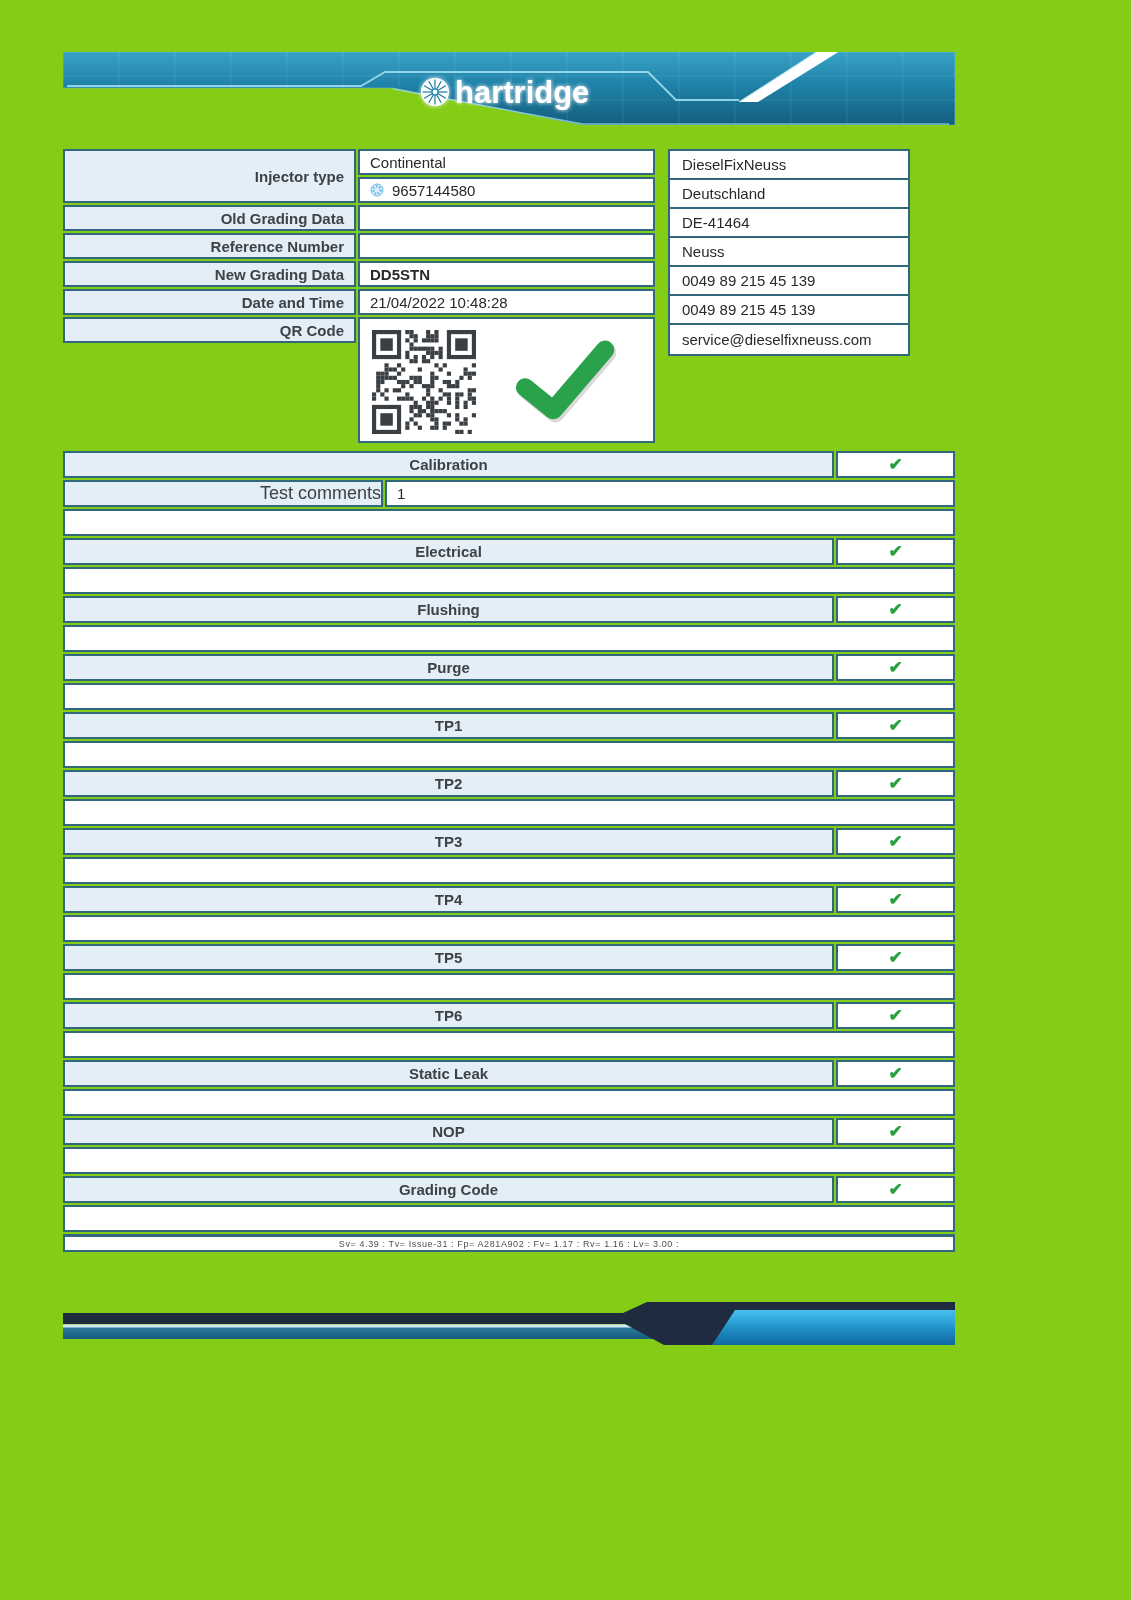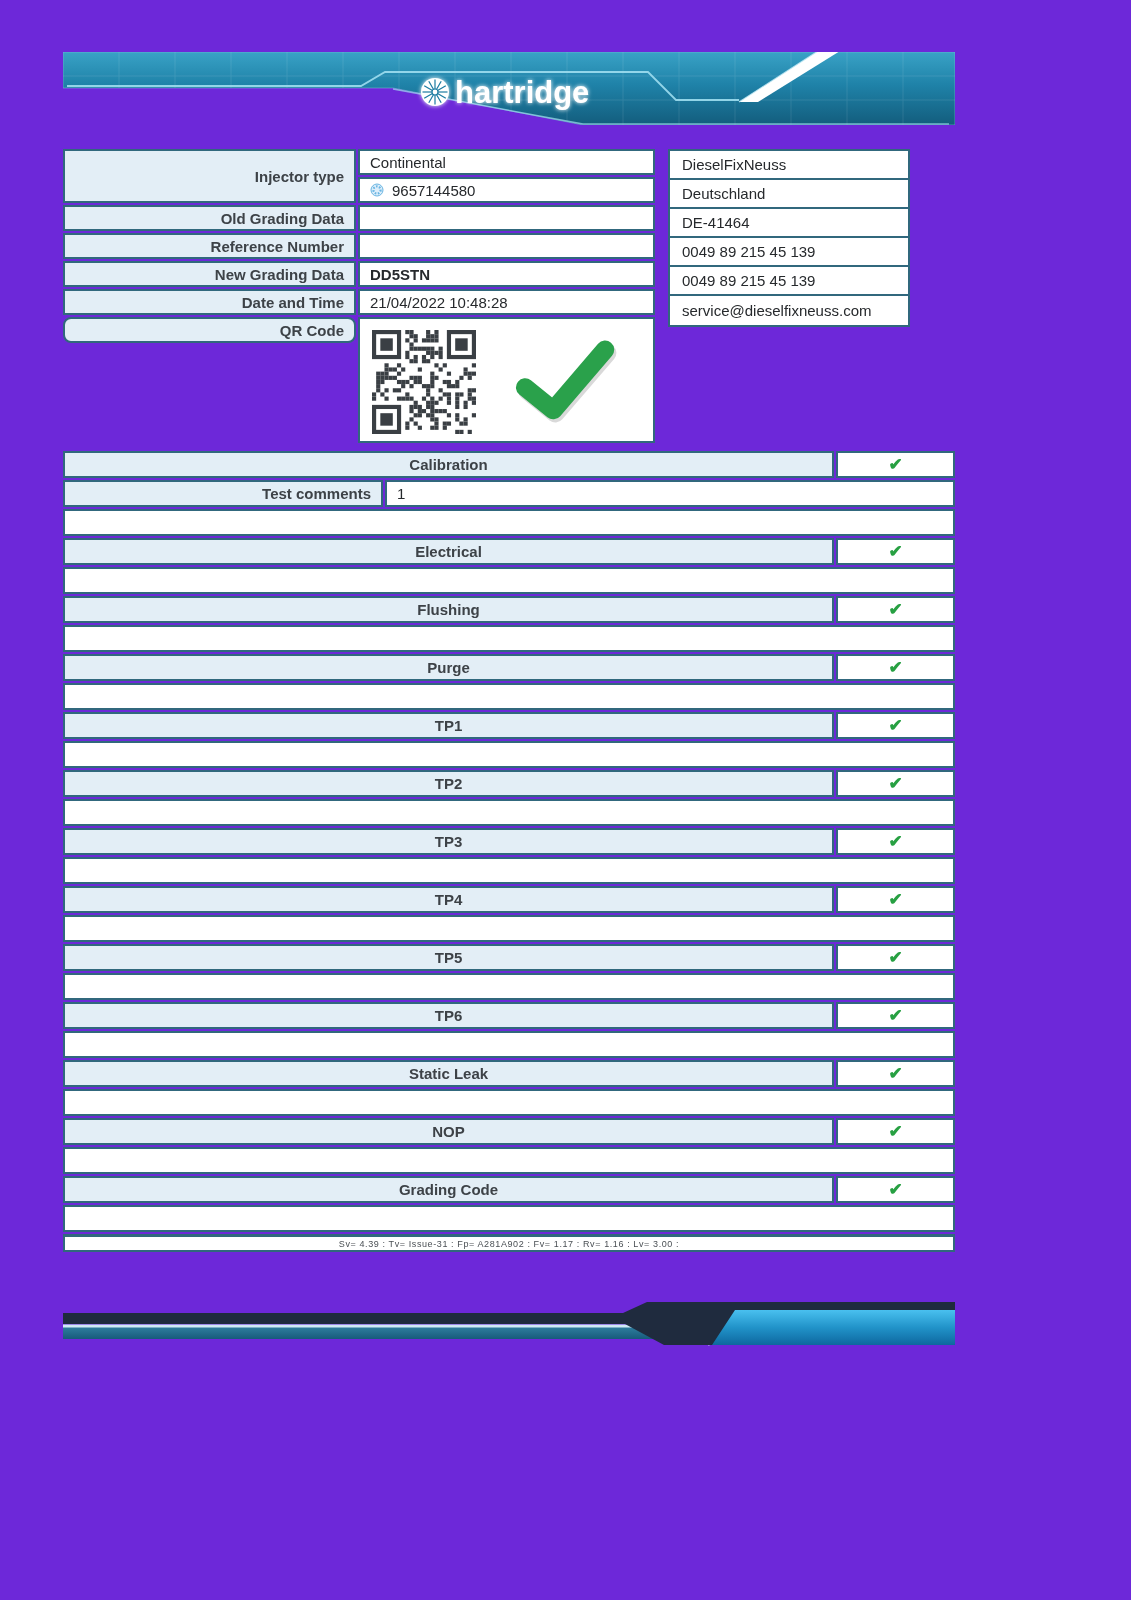--- a/index.html
+++ b/index.html
@@ -1,16 +1,16 @@
 <!DOCTYPE html>
 <html><head>
 <meta charset="utf-8">
 <style>
   html,body{margin:0;padding:0;background:#fff;}
-  .page{position:relative;width:1131px;height:1600px;background:#6d28d9;overflow:hidden;
+  .page{position:relative;width:1131px;height:1600px;background:#84cc16;overflow:hidden;
         font-family:"Liberation Sans",sans-serif;color:#2b2e31;}
   .abs{position:absolute;}
   
   .info-wrap{left:63px;top:149px;width:592px;}
   .irow{display:flex;margin-bottom:2px;}
   .ilabel{box-sizing:border-box;border:2px solid #31687d;background:#e3eef6;width:293px;height:26px;
           display:flex;align-items:center;justify-content:flex-end;padding-right:10px;
           font-weight:bold;font-size:15px;color:#3d4247;margin-right:2px;flex:0 0 auto;}
   .ival{box-sizing:border-box;border:2px solid #31687d;background:#fff;flex:1;height:26px;
         display:flex;align-items:center;padding-left:10px;font-size:15px;color:#26292c;}
@@ -28,22 +28,22 @@
   .crow:last-child{border-bottom:none;}
   
   .results-wrap{left:63px;top:451px;width:892px;}
   .rrow{display:flex;margin-bottom:2px;height:27px;}
   .sec-label{box-sizing:border-box;border:2px solid #31687d;background:#e3eef6;flex:0 0 771px;margin-right:2px;
              display:flex;align-items:center;justify-content:center;font-weight:bold;font-size:15px;color:#3d4247;}
   .sec-check{box-sizing:border-box;border:2px solid #31687d;background:#fff;flex:1;
              display:flex;align-items:center;justify-content:center;}
   .check{color:#27a042;font-size:17px;font-weight:bold;line-height:1;}
   .cmt-label{box-sizing:border-box;border:2px solid #31687d;background:#e3eef6;flex:0 0 320px;margin-right:2px;
-             display:flex;align-items:center;justify-content:flex-end;padding-right:10px;
-             font-weight:bold;font-size:15px;color:#3d4247;}
+             display:flex;align-items:center;justify-content:flex-end;padding-right:0;
+             font-weight:normal;font-size:18px;color:#3d4247;}
   .cmt-value{box-sizing:border-box;border:2px solid #31687d;background:#fff;flex:1;
              display:flex;align-items:center;padding-left:10px;font-size:15px;color:#26292c;}
   .spacer-row{box-sizing:border-box;border:2px solid #31687d;background:#fff;height:27px;margin-bottom:2px;}
   .vrow{box-sizing:border-box;border:2px solid #31687d;border-top-width:3px;background:#fff;height:18px;
         display:flex;align-items:center;justify-content:center;font-size:9px;letter-spacing:.6px;color:#4a4f54;}
 </style>
 </head>
 <body>
 
 <div class="page">
@@ -134,21 +134,21 @@
     <div class="irow">
       <div class="ilabel">New Grading Data</div>
       <div class="ival bold-val">DD5STN</div>
     </div>
     <div class="irow">
       <div class="ilabel">Date and Time</div>
       <div class="ival">21/04/2022 10:48:28</div>
     </div>
     <div class="irow">
       <div style="width:295px;flex:0 0 auto;">
-        <div class="ilabel" style="width:293px;border-radius:8px;">QR Code</div>
+        <div class="ilabel" style="width:293px;">QR Code</div>
       </div>
       <div class="ival qr-cell">
         <svg id="qr-svg" class="abs" style="left:12px;top:11px;" width="104" height="104" viewBox="0 0 105 105">
             <rect width="105" height="105" fill="#fff"></rect>
             <rect x="33.6" y="0" width="4.2" height="4.2" fill="#3a3f44"></rect>
             <rect x="37.800000000000004" y="0" width="4.2" height="4.2" fill="#3a3f44"></rect>
             <rect x="54.6" y="0" width="4.2" height="4.2" fill="#3a3f44"></rect>
             <rect x="63" y="0" width="4.2" height="4.2" fill="#3a3f44"></rect>
             <rect x="37.800000000000004" y="4.2" width="4.2" height="4.2" fill="#3a3f44"></rect>
             <rect x="42" y="4.2" width="4.2" height="4.2" fill="#3a3f44"></rect>
@@ -330,20 +330,21 @@
           <path d="M14,46 L40,67 L88,11" fill="none" stroke="#2aa14b" stroke-width="17" stroke-linecap="round" stroke-linejoin="round"></path>
         </svg>
       </div>
     </div>
   </div>
 
   <div class="abs contact-wrap" id="contact-table">
       <div class="crow">DieselFixNeuss</div>
       <div class="crow">Deutschland</div>
       <div class="crow">DE-41464</div>
+      <div class="crow">Neuss</div>
       <div class="crow">0049 89 215 45 139</div>
       <div class="crow">0049 89 215 45 139</div>
       <div class="crow">service@dieselfixneuss.com</div>
     </div>
 
   <div class="abs results-wrap" id="results-table">
       <div class="rrow">
     <div class="sec-label">Calibration</div>
     <div class="sec-check">
       <span class="check">✔</span>

